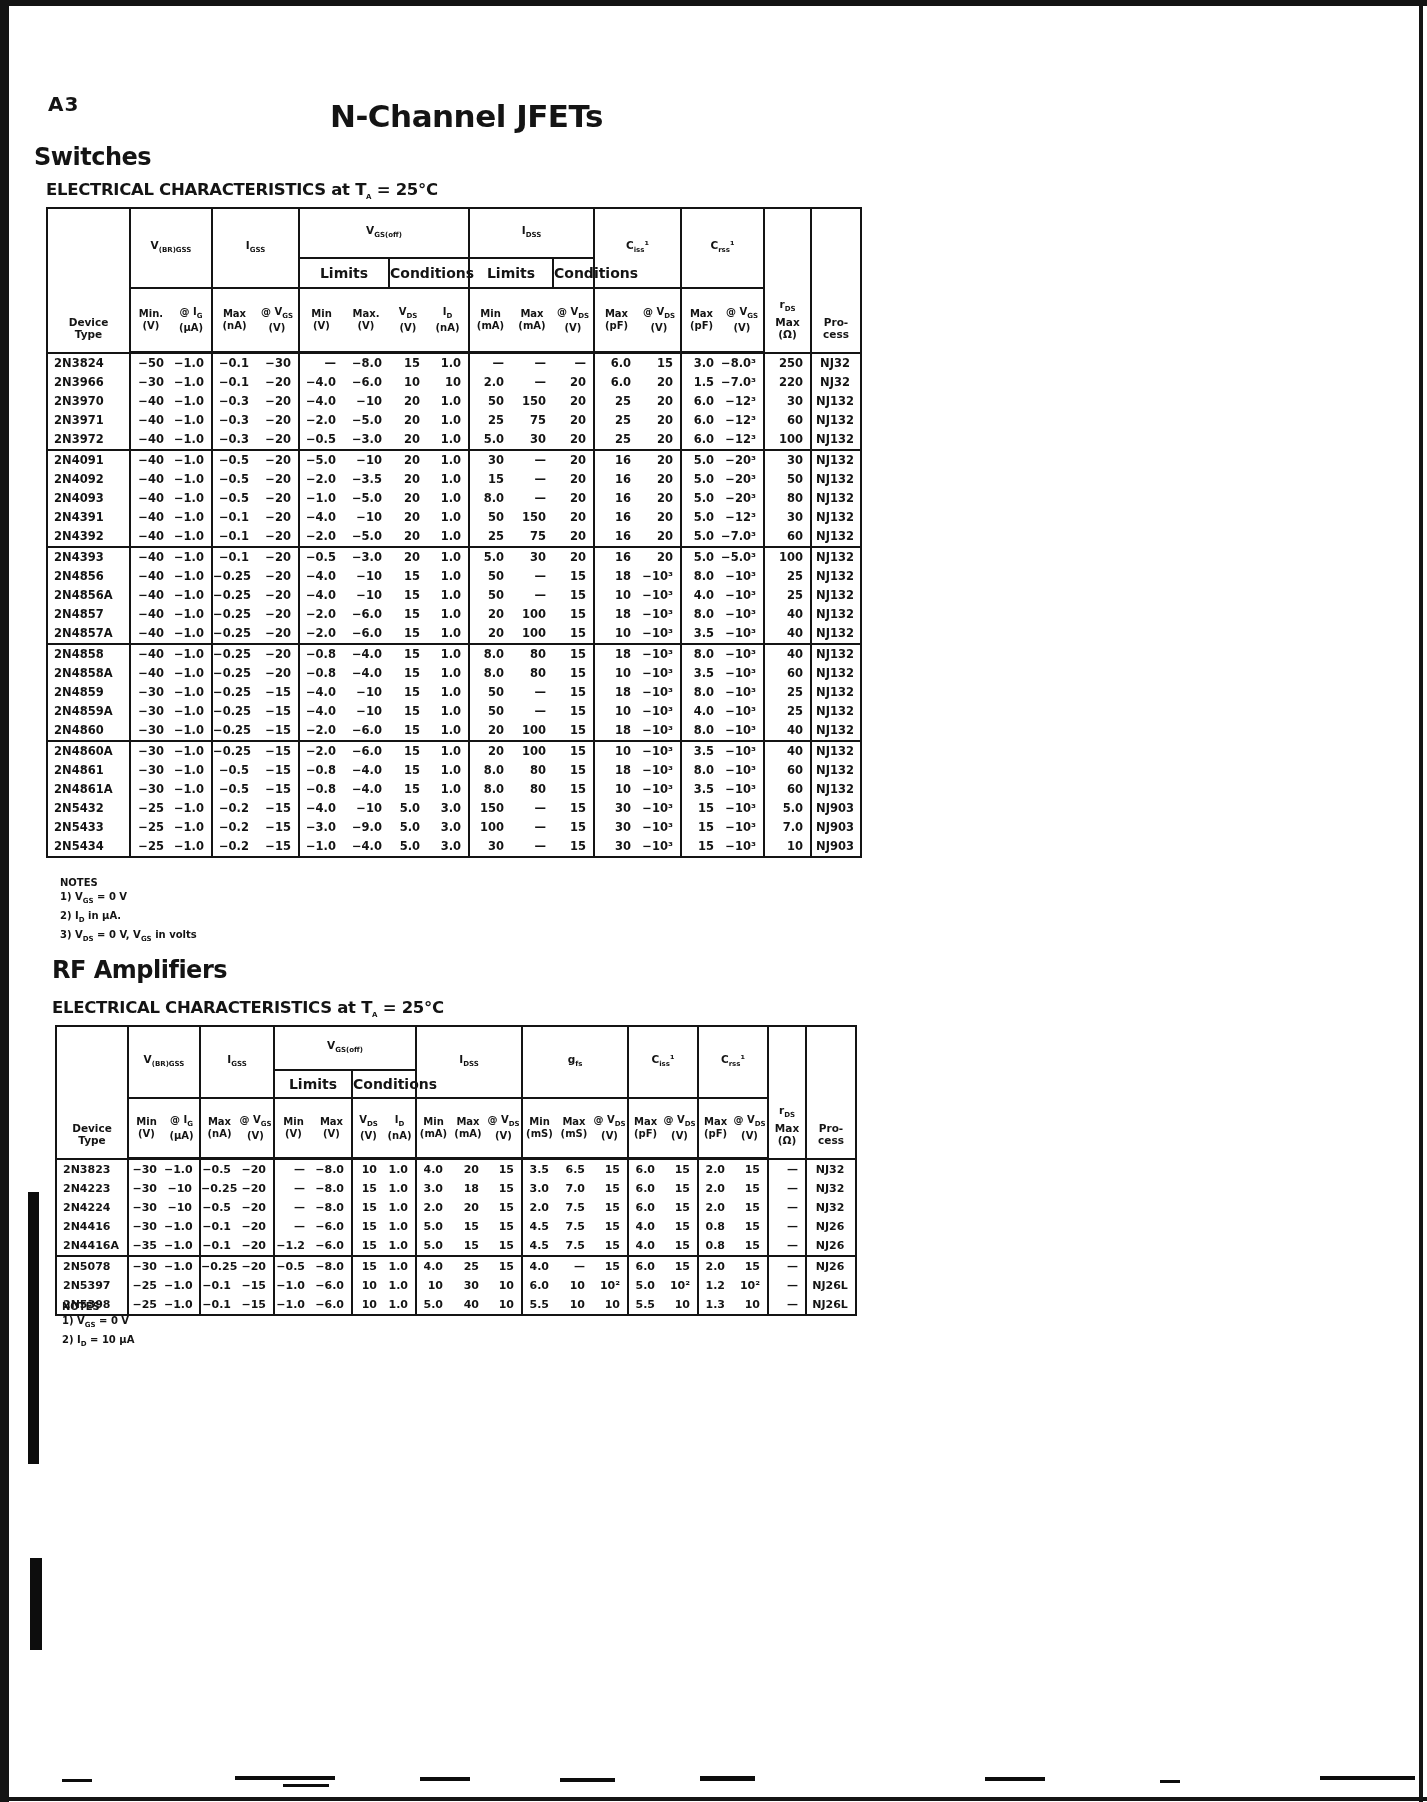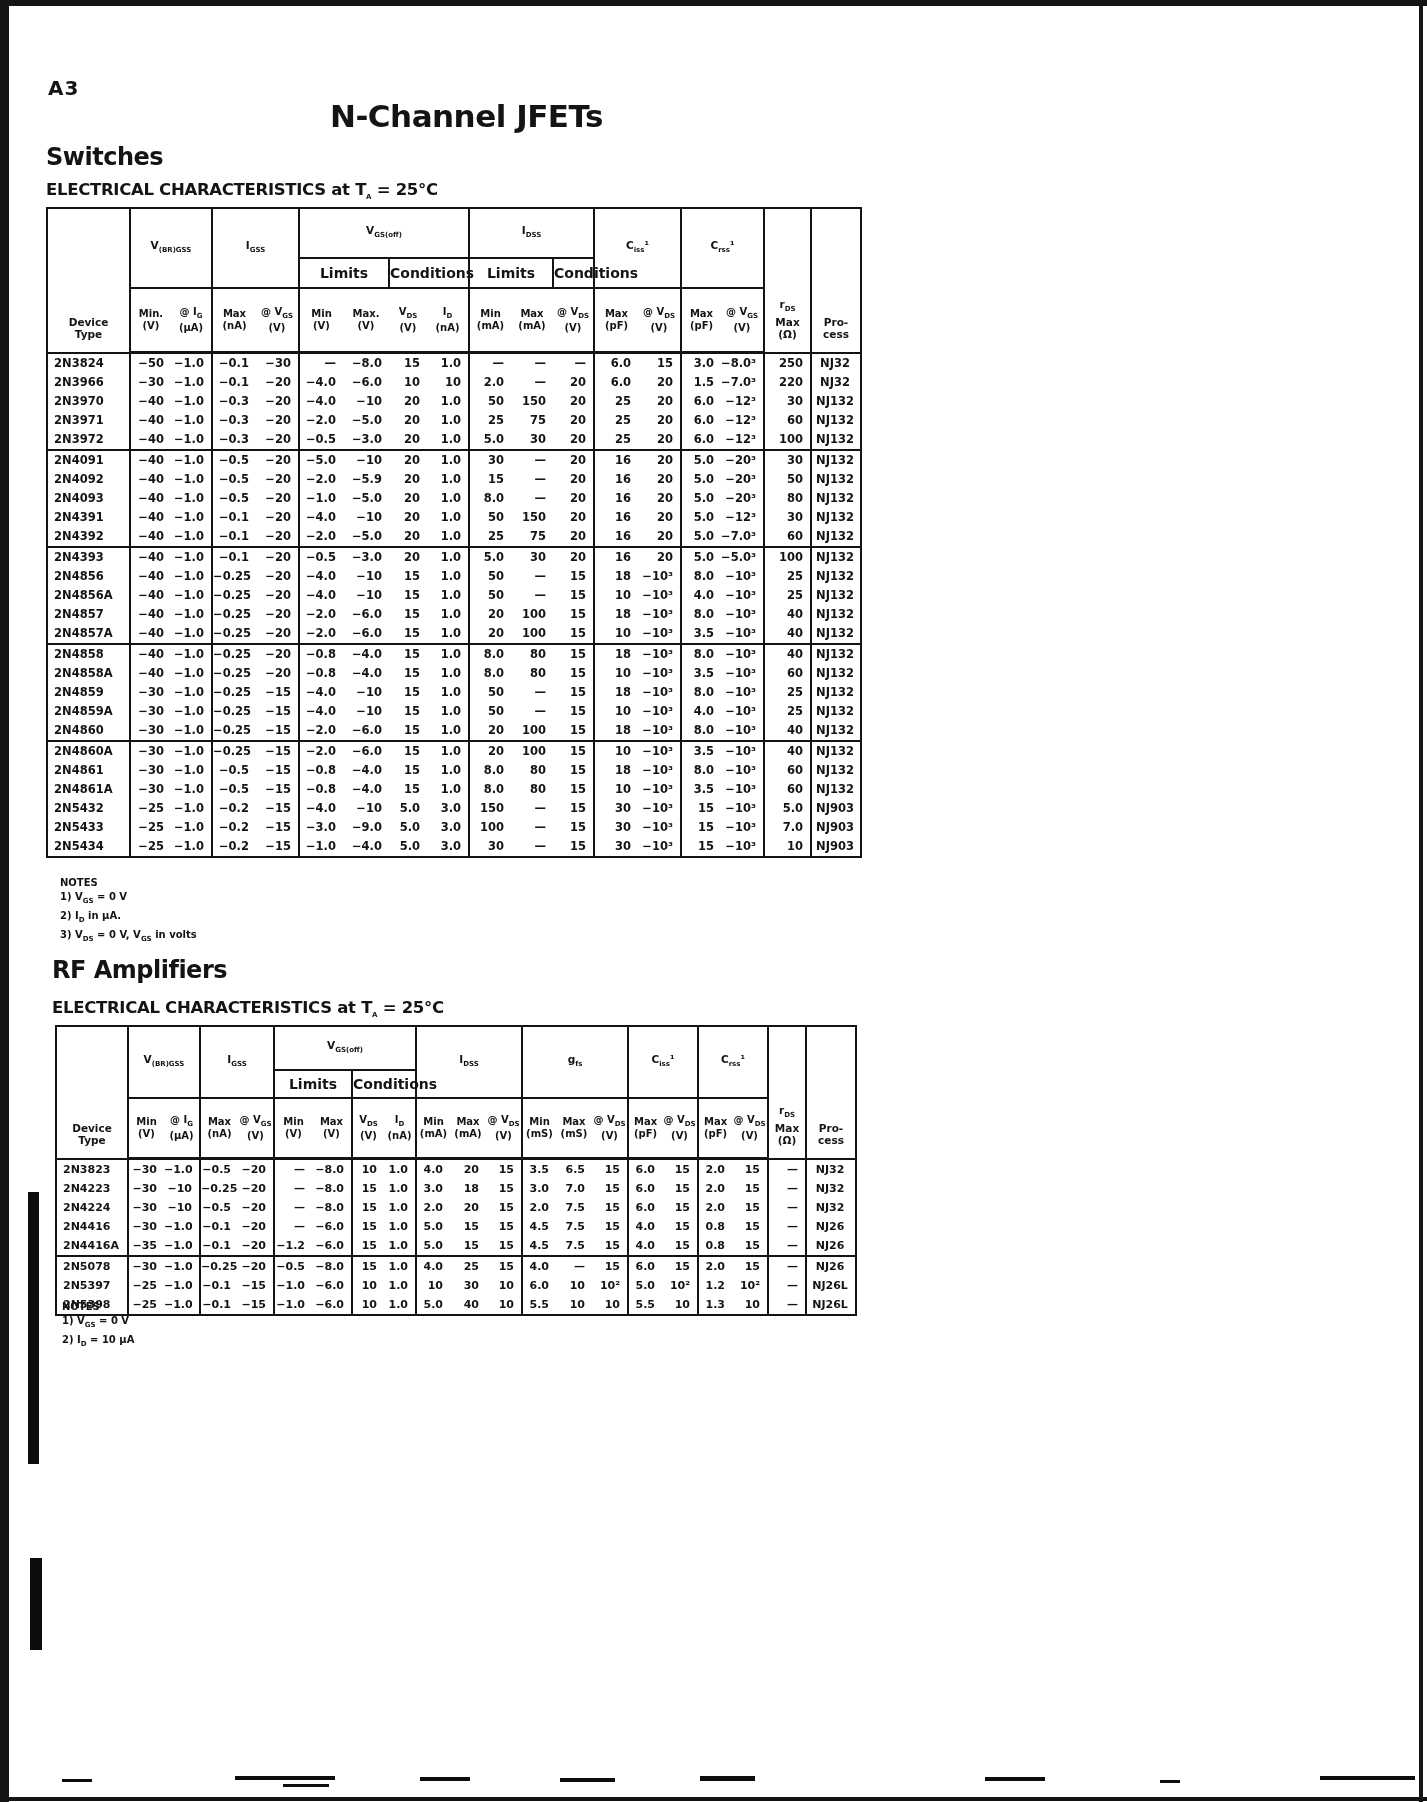--- a/index.html
+++ b/index.html
@@ -5,21 +5,21 @@
   html,body{margin:0;padding:0;background:#e8e8e8;}
   .sheet{position:relative;width:1427px;height:1802px;background:#ffffff;overflow:hidden;
          font-family:"DejaVu Sans",sans-serif;color:#141414;}
   
   .frame{position:absolute;background:#141414;}
   .f-left{left:0;top:0;width:9px;height:1802px;}
   .f-top{left:0;top:0;width:1427px;height:6px;}
   .f-right{left:1419px;top:0;width:4px;height:1802px;}
   .f-bottom{left:0;top:1797px;width:1427px;height:4px;}
 
-  .corner{position:absolute;left:48px;top:76px;font-size:20px;font-weight:bold;letter-spacing:1px;}
+  .corner{position:absolute;left:48px;top:92px;font-size:20px;font-weight:bold;letter-spacing:1px;}
   .title{position:absolute;left:330px;top:98px;font-size:31px;font-weight:bold;letter-spacing:-0.5px;}
   .h2{position:absolute;font-size:24px;font-weight:bold;letter-spacing:-0.5px;}
   .h3{position:absolute;font-size:16.5px;font-weight:bold;letter-spacing:-0.3px;text-align:center;}
   .notes{position:absolute;font-size:10px;font-weight:bold;line-height:13px;}
   .notes .nt{margin:0 0 1px 0;}
 
   table{border-collapse:collapse;table-layout:fixed;position:absolute;background:#fff;}
   table{border:2.5px solid #141414;}
   th,td{font-family:"DejaVu Sans",sans-serif;color:#141414;padding:0;margin:0;}
   th{font-weight:bold;font-size:10.5px;line-height:12px;text-align:center;vertical-align:middle;}
@@ -63,21 +63,21 @@
 <div class="sheet">
 
   <div class="frame f-left"></div>
   <div class="frame f-top"></div>
   <div class="frame f-right"></div>
   <div class="frame f-bottom"></div>
 
   <div class="corner">A3</div>
   <div class="title">N-Channel JFETs</div>
 
-  <div class="h2" style="left:46px;top:143px;text-align:right;">Switches</div>
+  <div class="h2" style="left:34px;top:143px;text-align:right;">Switches</div>
   <div class="h3" style="left:46px;top:180px;">ELECTRICAL CHARACTERISTICS at T<sub>A</sub> = 25°C</div>
 
   <table id="t1">
     <colgroup>
       <col style="width:83px">
         <col style="width:41px">
         <col style="width:41px">
       <col style="width:44px">
         <col style="width:43px">
       <col style="width:44px">
@@ -251,21 +251,21 @@
           <td>30</td>
           <td>NJ132</td>
         </tr>
         <tr>
           <td>2N4092</td>
           <td>−40</td>
           <td>−1.0</td>
           <td>−0.5</td>
           <td>−20</td>
           <td>−2.0</td>
-          <td>−5.9</td>
+          <td>−3.5</td>
           <td>20</td>
           <td>1.0</td>
           <td>15</td>
           <td>—</td>
           <td>20</td>
           <td>16</td>
           <td>20</td>
           <td>5.0</td>
           <td>−20³</td>
           <td>50</td>

